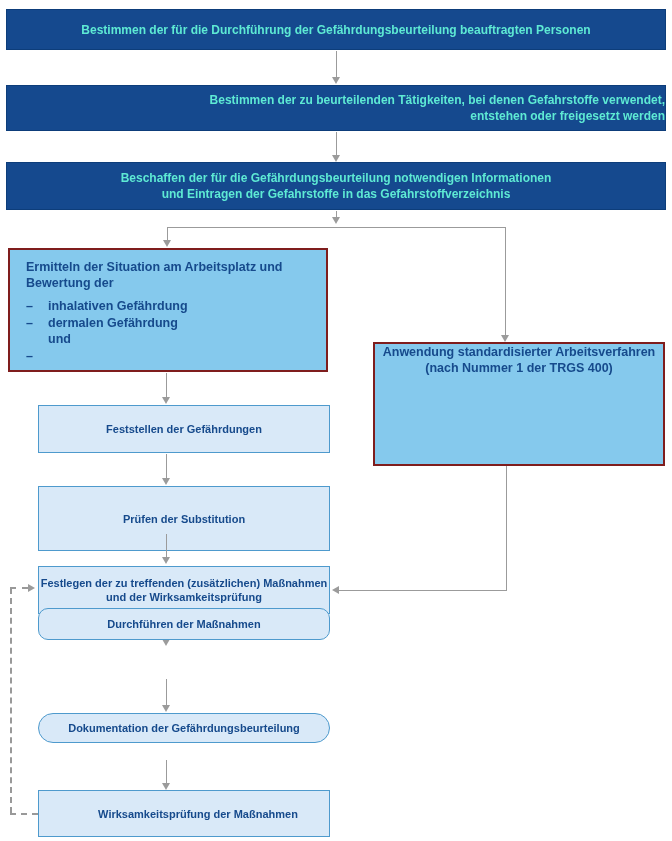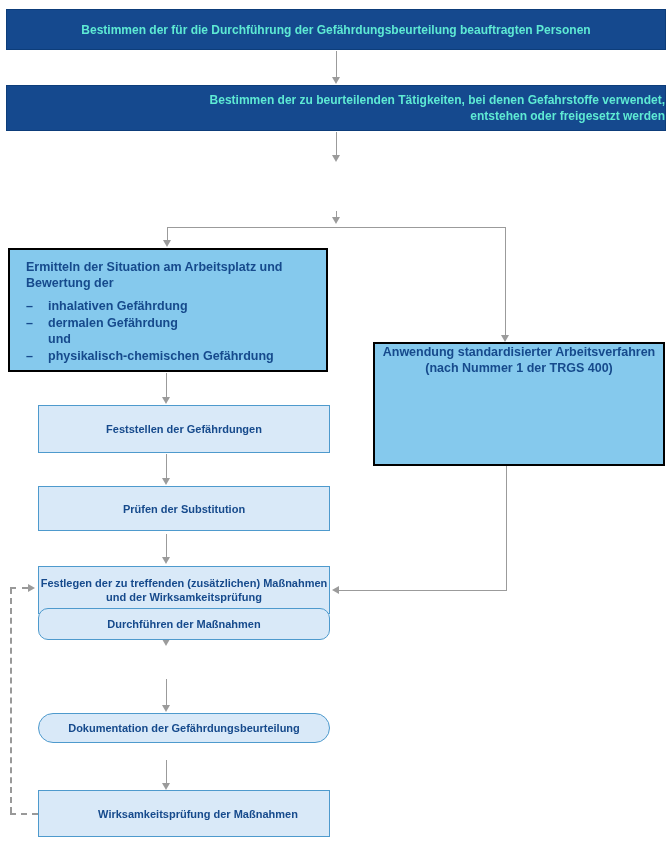--- a/index.html
+++ b/index.html
@@ -10,21 +10,21 @@
   .bar{
     position:absolute;left:6px;width:660px;
     background:#15498e;border:1px solid #0d3d7a;box-sizing:border-box;
     display:flex;flex-direction:column;align-items:center;justify-content:center;
     color:#5eead4;font-weight:bold;font-size:12px;line-height:16px;text-align:center;
   }
   .bar span{display:block;white-space:nowrap;}
 
   
   .midbox{
-    position:absolute;background:#85c9ed;border:2px solid #000000;box-sizing:border-box;
+    position:absolute;background:#85c9ed;border:2px solid #7f1d1d;box-sizing:border-box;
     color:#164a8c;font-weight:bold;
   }
   .midbox .ln{display:block;white-space:nowrap;font-size:12.5px;line-height:16px;}
   #assessment-box{padding:9px 0 0 16px;}
   #assessment-box .list{margin-top:7px;}
   #assessment-box .item{display:flex;font-size:12.5px;line-height:16.5px;}
   #assessment-box .dash{width:22px;flex:0 0 22px;}
   #standard-box{display:flex;flex-direction:column;align-items:center;text-align:center;}
 
   
@@ -50,20 +50,24 @@
 
 <div id="canvas">
 
   <div class="bar" style="top:9px;height:41px;">
     <span>Bestimmen der für die Durchführung der Gefährdungsbeurteilung beauftragten Personen</span>
   </div>
   <div class="bar" style="top:85px;height:46px;align-items:flex-end;">
     <span>Bestimmen der zu beurteilenden Tätigkeiten, bei denen Gefahrstoffe verwendet,</span>
     <span>entstehen oder freigesetzt werden</span>
   </div>
+  <div class="bar" style="top:162px;height:48px;">
+    <span>Beschaffen der für die Gefährdungsbeurteilung notwendigen Informationen</span>
+    <span>und Eintragen der Gefahrstoffe in das Gefahrstoffverzeichnis</span>
+  </div>
 
   <div class="vline" style="left:336px;top:51px;height:26px;"></div>
   <div class="arr-down" style="left:332px;top:77px;"></div>
 
   <div class="vline" style="left:336px;top:132px;height:23px;"></div>
   <div class="arr-down" style="left:332px;top:155px;"></div>
 
   <div class="vline" style="left:336px;top:211px;height:6px;"></div>
   <div class="arr-down" style="left:332px;top:217px;"></div>
   <div class="hline" style="left:167px;top:227px;width:339px;"></div>
@@ -85,41 +89,40 @@
       <div class="item">
         <span class="dash">–</span>
         <span>dermalen Gefährdung</span>
       </div>
       <div class="item">
         <span class="dash"></span>
         <span>und</span>
       </div>
       <div class="item">
         <span class="dash">–</span>
-        <span>physikalisch-chemischen Gefährdung</span>
       </div>
     </div>
   </div>
 
   <div class="midbox" id="standard-box" style="left:373px;top:342px;width:292px;height:124px;">
     <span class="ln">Anwendung standardisierter Arbeitsverfahren</span>
     <span class="ln">(nach Nummer 1 der TRGS 400)</span>
   </div>
 
   <div class="vline" style="left:166px;top:373px;height:24px;"></div>
   <div class="arr-down" style="left:162px;top:397px;"></div>
 
   <div class="step" style="top:405px;height:48px;">
     <span>Feststellen der Gefährdungen</span>
   </div>
 
   <div class="vline" style="left:166px;top:454px;height:24px;"></div>
   <div class="arr-down" style="left:162px;top:478px;"></div>
 
-  <div class="step" style="top:486px;height:45px;">
+  <div class="step" style="top:486px;height:65px;">
     <span>Prüfen der Substitution</span>
   </div>
 
   <div class="vline" style="left:166px;top:534px;height:23px;"></div>
   <div class="arr-down" style="left:162px;top:557px;"></div>
 
   <div class="step" style="top:566px;height:48px;">
     <span>Festlegen der zu treffenden (zusätzlichen) Maßnahmen</span>
     <span>und der Wirksamkeitsprüfung</span>
   </div>

